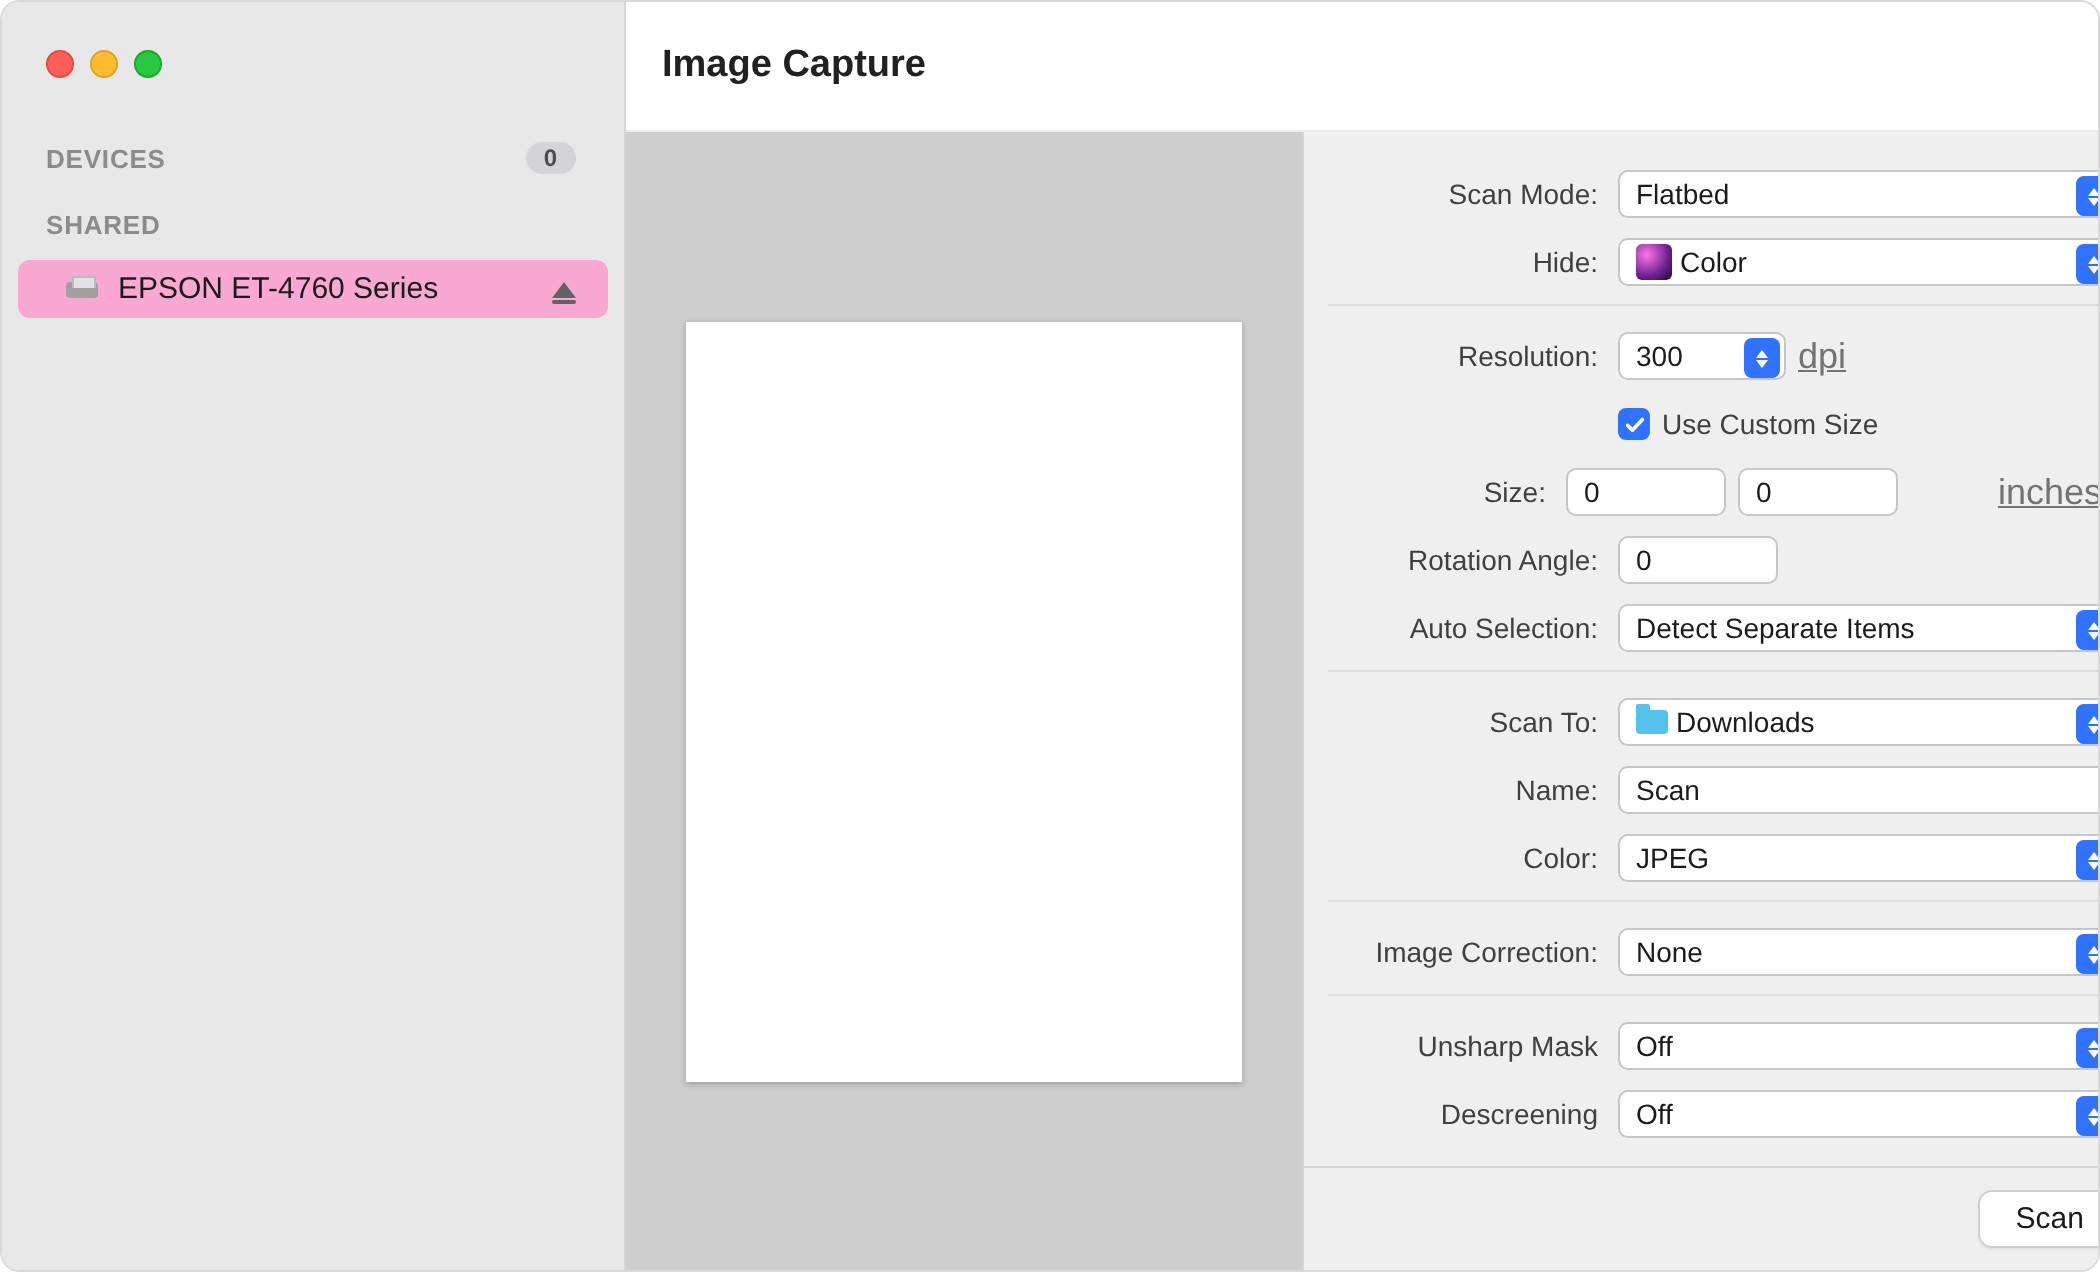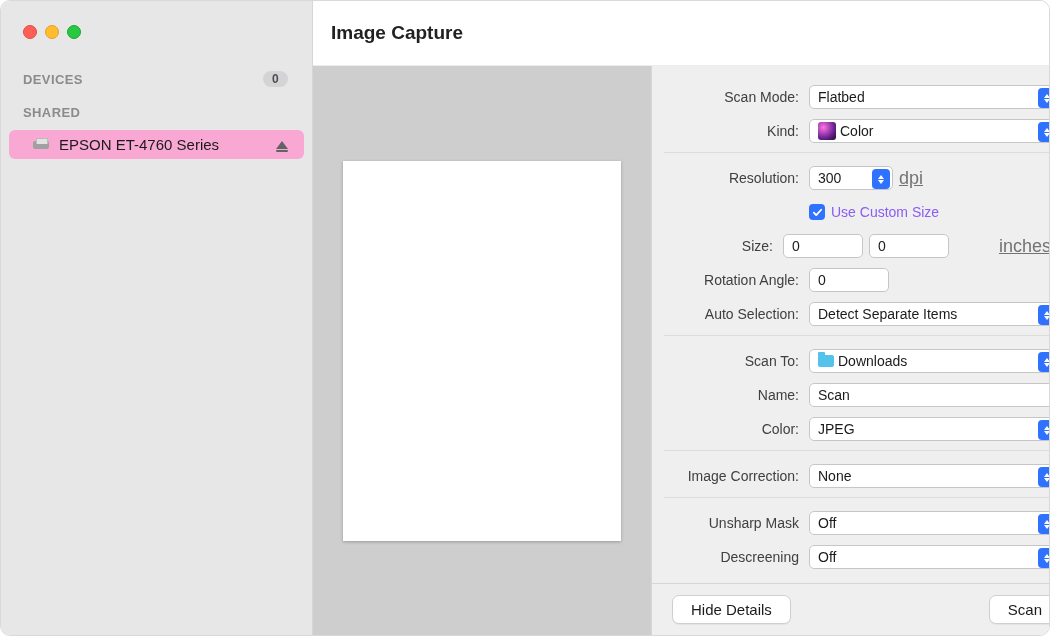--- a/index.html
+++ b/index.html
@@ -207,21 +207,21 @@
   .chevrons::after  { border-top:4px solid #fff; }
   .checkbox {
     width:16px; height:16px;
     border-radius:4px;
     background:#2f72ff;
     display:flex; align-items:center; justify-content:center;
     flex-shrink:0;
   }
   .checkbox svg { width:11px; height:11px; }
   .checkbox-label {
-    font-size:14px; color:#8b5cf6;
+    font-size:14px; color:#404040;
   }
   .unit { font-size:18px; color:#737373;text-decoration:underline; }
   .unit-stepper {
     display:flex; align-items:center; gap:2px;margin-left:44px;
   }
   .unit-stepper .ministep {
     display:flex; flex-direction:column; gap:1px;
   }
   .unit-stepper .ministep span {
     width:0;height:0;border-left:3.5px solid transparent; border-right:3.5px solid transparent;
@@ -309,21 +309,21 @@
             <div class="row-label">Scan Mode:</div>
             <div class="row-control">
               <div class="select">
                 <span>Flatbed</span>
                 <span class="chevrons"></span>
               </div>
             </div>
           </div>
 
           <div class="row">
-            <div class="row-label">Kind:</div>
+            <div class="row-label">Hide:</div>
             <div class="row-control">
               <div class="select">
                 <span class="kind-swatch"></span>
                 <span>Color</span>
                 <span class="chevrons"></span>
               </div>
             </div>
           </div>
 
           <hr class="divider">
@@ -451,21 +451,20 @@
               <div class="select">
                 <span>Off</span>
                 <span class="chevrons"></span>
               </div>
             </div>
           </div>
 
         </div>
 
         <div class="bottom-bar">
-          <button class="push-button">Hide Details</button>
           <div class="spacer-flex"></div>
           <button class="push-button">Scan</button>
         </div>
       </div>
 
     </div>
   </div>
 
 </div>
 

